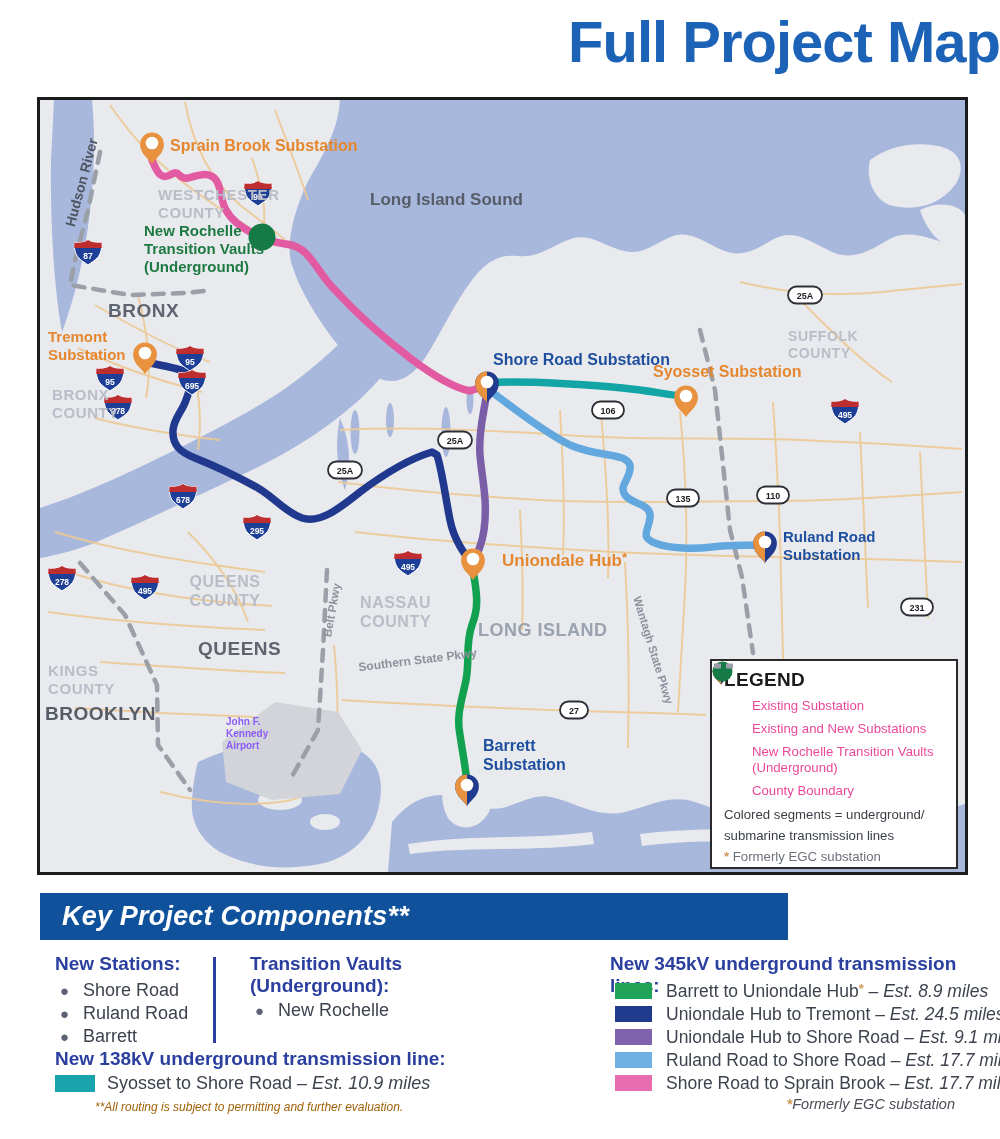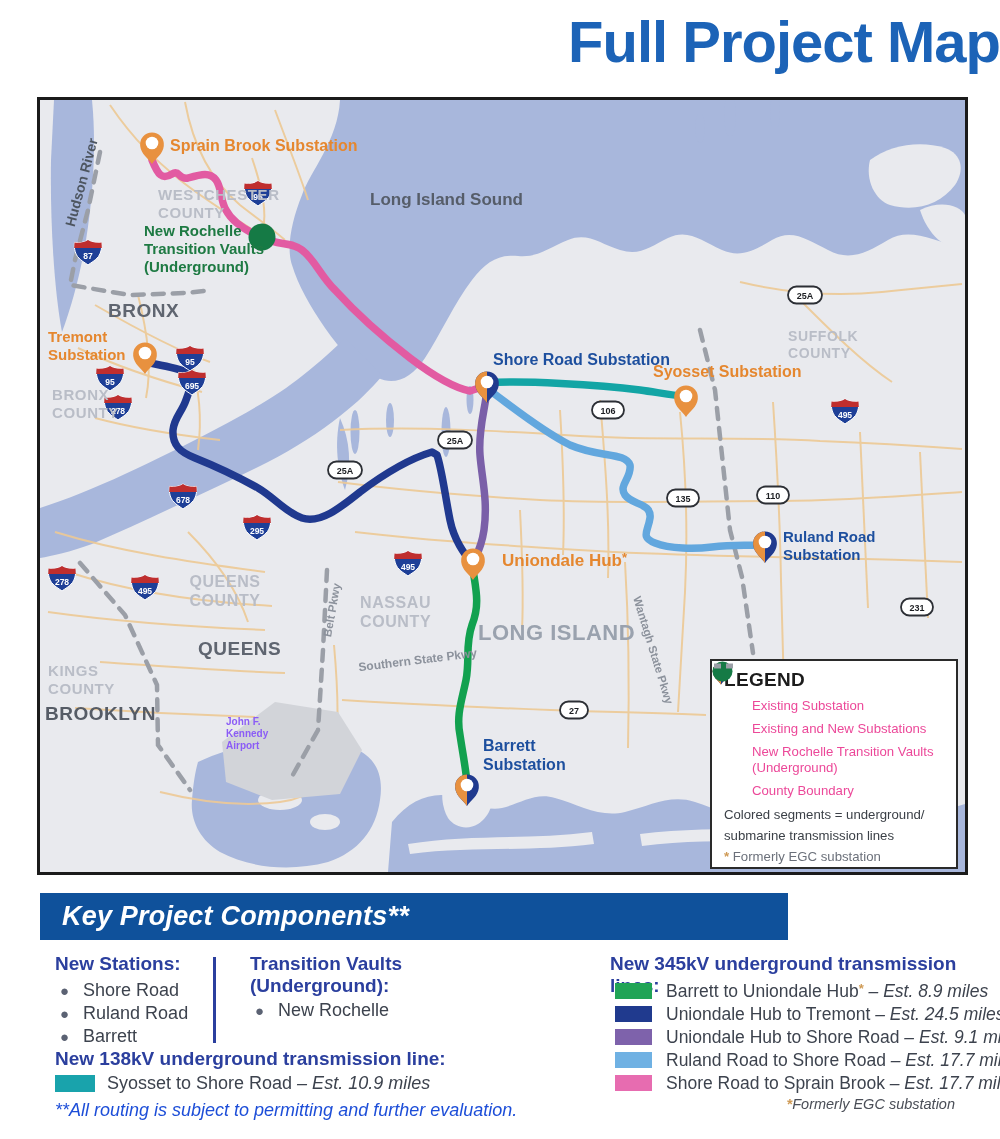--- a/index.html
+++ b/index.html
@@ -35,21 +35,21 @@
   .banner span{display:block;padding-left:22px;line-height:47px;color:#ffffff;
                font-size:27px;font-weight:800;letter-spacing:.2px;}
   .kc-head{position:absolute;font-size:19px;font-weight:800;color:#2b3f9e;line-height:1.18;
            white-space:pre-line;}
   .kc-item{position:absolute;font-size:18px;color:#3d434e;}
   .kc-item .dot{color:#5b6273;margin-right:14px;font-size:15px;}
   .divider{position:absolute;left:213px;top:957px;width:3px;height:86px;background:#2b3f9e;}
   .sw{display:inline-block;width:40px;height:17px;vertical-align:-3px;margin-right:12px;}
   .sw-s{display:inline-block;width:37px;height:16px;vertical-align:-2px;margin-right:14px;}
   .est{font-style:italic;}
-  .note-it{position:absolute;font-size:18px;font-style:italic;color:#1d4ed8;}
+  .note-it{position:absolute;font-size:12px;font-style:italic;color:#a16207;margin-left:40px;}
   .l345-row{position:absolute;font-size:17.5px;color:#3d434e;white-space:nowrap;}
   .l345-foot{position:absolute;font-size:14.5px;font-style:italic;color:#4a4e57;}
 </style>
 </head>
 <body>
 
 <div class="page">
   <div class="title">Full Project Map</div>
 
   <div class="map">
@@ -280,21 +280,21 @@
     <div class="lbl st-orange" style="left:613px;top:262px;font-size:16px;white-space:nowrap;">Syosset Substation</div>
     <div class="lbl county" style="left:748px;top:228px;font-size:14px;">SUFFOLK
 COUNTY</div>
     <div class="lbl st-blue" style="left:743px;top:428px;">Ruland Road
 Substation</div>
     <div class="lbl st-orange" style="left:462px;top:450px;font-size:17px;white-space:nowrap;">
       <span>Uniondale Hub</span><span class="sup">*</span>
     </div>
     <div class="lbl county" style="left:320px;top:493px;width:120px;text-align:left;font-size:16px;">NASSAU
 COUNTY</div>
-    <div class="lbl" style="left:438px;top:520px;color:#9aa2ae;font-weight:bold;font-size:22px;letter-spacing:.5px;white-space:nowrap;">LONG ISLAND</div>
+    <div class="lbl" style="left:438px;top:520px;color:#9aa2ae;font-weight:bold;font-size:18px;letter-spacing:.5px;white-space:nowrap;">LONG ISLAND</div>
     <div class="lbl county" style="left:130px;top:472px;width:110px;text-align:center;font-size:16px;">QUEENS
 COUNTY</div>
     <div class="lbl borough" style="left:158px;top:538px;">QUEENS</div>
     <div class="lbl county" style="left:8px;top:562px;">KINGS
 COUNTY</div>
     <div class="lbl borough" style="left:5px;top:603px;color:#565c66;">BROOKLYN</div>
     <div class="lbl" style="left:186px;top:616px;color:#8b5cf6;font-weight:bold;font-size:10px;">John F.
 Kennedy
 Airport</div>
     <div class="lbl st-blue" style="left:443px;top:636px;font-size:16px;">Barrett

